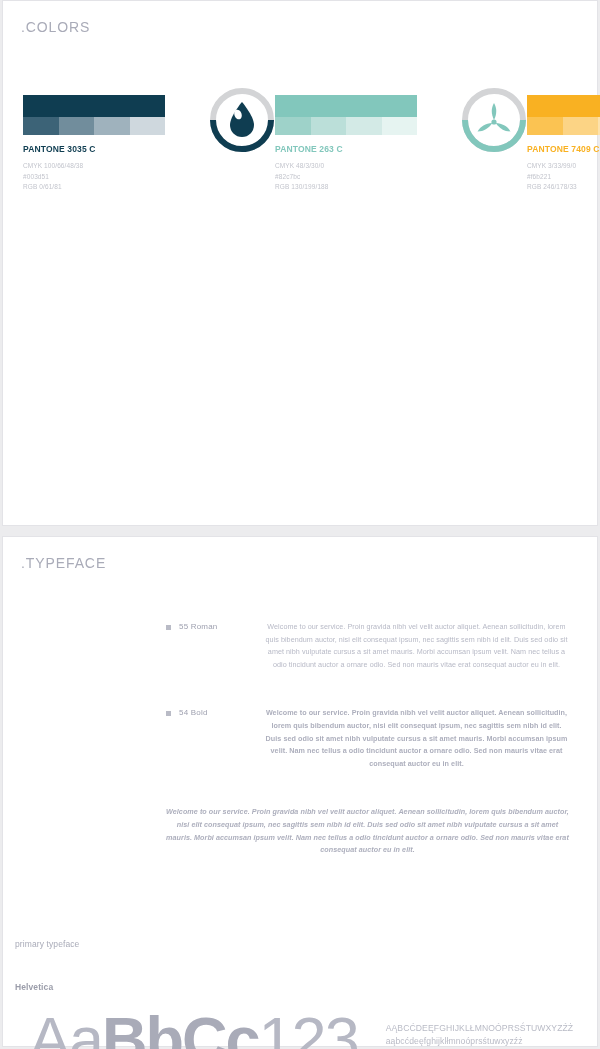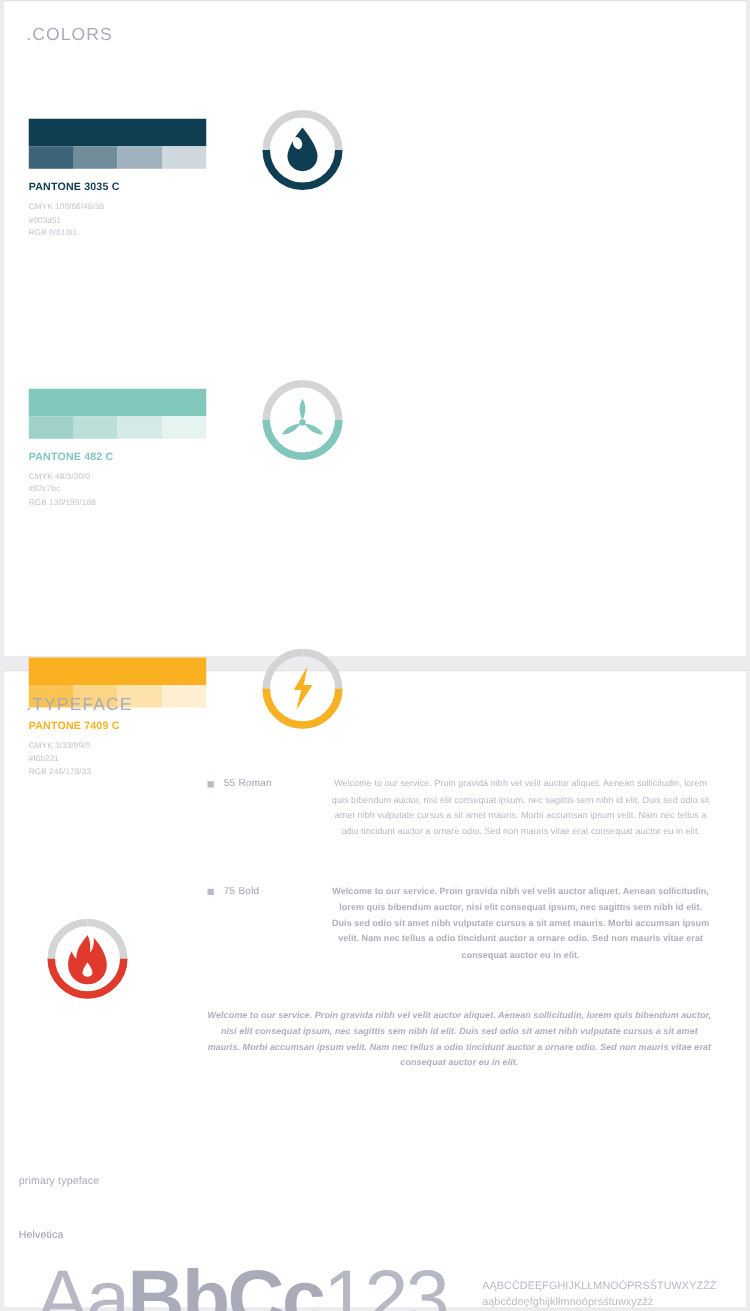--- a/index.html
+++ b/index.html
@@ -25,21 +25,21 @@
     font-size: 14px;
     letter-spacing: 0.9px;
     color: #a9abb8;
     font-weight: 400;
     padding: 18px 0 0 18px;
   }
 
   
   .swatch-grid {
     display: grid;
-    grid-template-columns: 1fr;
+    grid-template-columns: 1fr 1fr 1fr 1fr;
     grid-template-rows: auto auto;
     padding: 60px 18px 0 20px;
     row-gap: 118px;
   }
 
   .swatch-cell {
     display: flex;
     align-items: flex-start;
   }
 
@@ -123,21 +123,21 @@
 
   .primary-block { padding: 46px 0 0 12px; }
   .primary-kicker {
     font-size: 8.5px;
     color: #a9abb8;
     margin-bottom: 7px;
     letter-spacing: 0.1px;
   }
   .primary-name {
     font-size: 8.5px;
-    font-weight: normal;
+    font-weight: bold;
     color: #9b9daa;
     letter-spacing: 0.1px;
     margin-top: 33px;
   }
 
   .specimen-row {
     display: flex;
     align-items: flex-start;
     padding: 16px 0 0 26px;
   }
@@ -200,21 +200,21 @@
 
     <div class="swatch-cell">
       <div class="swatch-left">
         <div class="bar-main" id="bar1" style="background: rgb(130, 199, 188);"></div>
         <div class="bar-tints" id="tints1">
           <div style="background: rgb(158, 210, 201);"></div>
           <div style="background: rgb(187, 223, 217);"></div>
           <div style="background: rgb(211, 234, 230);"></div>
           <div style="background: rgb(230, 244, 241);"></div>
         </div>
-        <div class="pantone-name" id="name1" style="color: rgb(130, 199, 188);">PANTONE 482 C</div>
+        <div class="pantone-name" id="name1" style="color: rgb(130, 199, 188);">PANTONE 263 C</div>
         <div class="specs">
           <div>CMYK 48/3/30/0</div>
           <div>#82c7bc</div>
           <div>RGB 130/199/188</div>
         </div>
       </div>
       <div class="icon-wrap">
         <svg width="66" height="66" viewBox="0 0 66 66">
           <path d="M33 4 A29 29 0 0 1 33 62" fill="none" stroke="#d3d4d6" stroke-width="6"></path>
           <path d="M33 4 A29 29 0 0 0 33 62" fill="none" stroke="#d3d4d6" stroke-width="6"></path>
@@ -280,21 +280,21 @@
       <div class="type-label-wrap">
         <span class="sq"></span>
         <span class="type-label">55 Roman</span>
       </div>
       <div class="type-sample">Welcome to our service. Proin gravida nibh vel velit auctor aliquet. Aenean sollicitudin, lorem quis bibendum auctor, nisi elit consequat ipsum, nec sagittis sem nibh id elit. Duis sed odio sit amet nibh vulputate cursus a sit amet mauris. Morbi accumsan ipsum velit. Nam nec tellus a odio tincidunt auctor a ornare odio. Sed non  mauris vitae erat consequat auctor eu in elit.</div>
     </div>
 
     <div class="type-row">
       <div class="type-label-wrap">
         <span class="sq"></span>
-        <span class="type-label">75 Bold</span>
+        <span class="type-label">54 Bold</span>
       </div>
       <div class="type-sample w-bold">Welcome to our service. Proin gravida nibh vel velit auctor aliquet. Aenean sollicitudin, lorem quis bibendum auctor, nisi elit consequat ipsum, nec sagittis sem nibh id elit. Duis sed odio sit amet nibh vulputate cursus a sit amet mauris. Morbi accumsan ipsum velit. Nam nec tellus a odio tincidunt auctor a ornare odio. Sed non  mauris vitae erat consequat auctor eu in elit.</div>
     </div>
 
     <div class="type-row">
       <div class="type-sample w-bolditalic">Welcome to our service. Proin gravida nibh vel velit auctor aliquet. Aenean sollicitudin, lorem quis bibendum auctor, nisi elit consequat ipsum, nec sagittis sem nibh id elit. Duis sed odio sit amet nibh vulputate cursus a sit amet mauris. Morbi accumsan ipsum velit. Nam nec tellus a odio tincidunt auctor a ornare odio. Sed non  mauris vitae erat consequat auctor eu in elit.</div>
     </div>
 
   </div>
 

